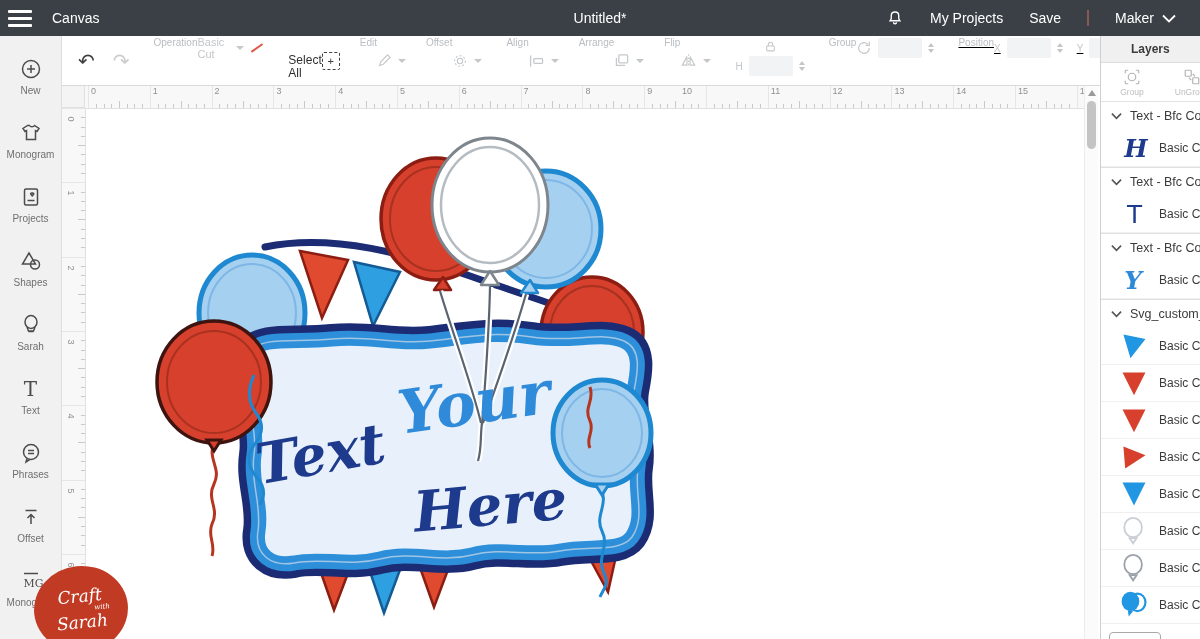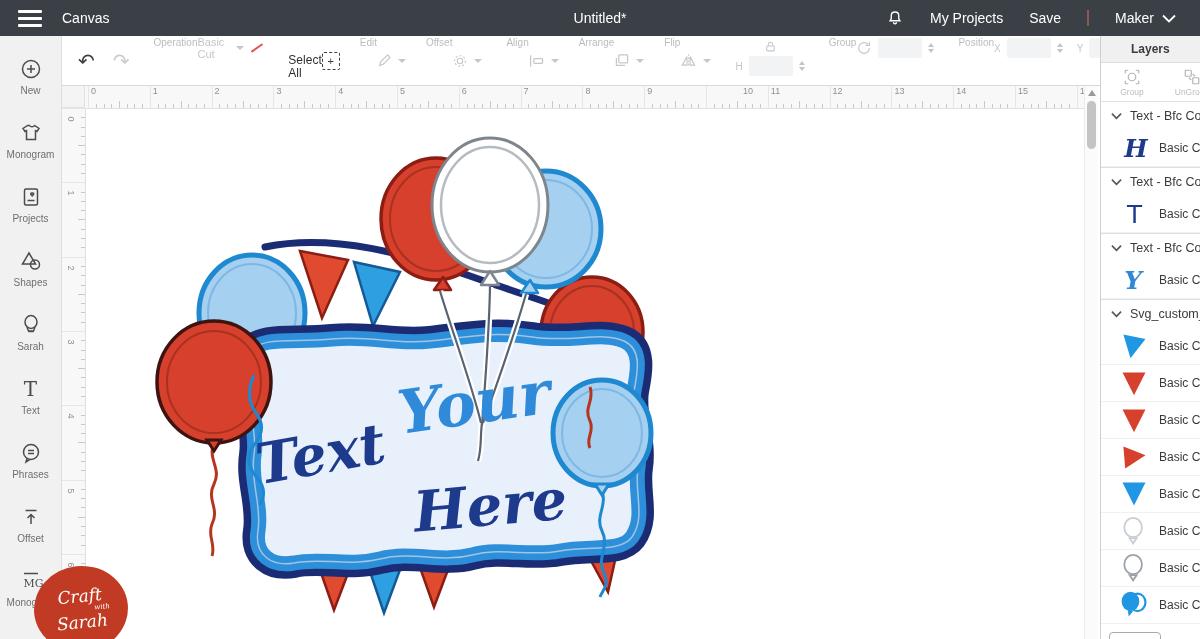--- a/index.html
+++ b/index.html
@@ -2,21 +2,21 @@
 <html><head>
 <meta charset="utf-8">
 <style>
   html,body{margin:0;padding:0;}
   body{width:1200px;height:639px;position:relative;overflow:hidden;
        font-family:"Liberation Sans","DejaVu Sans",sans-serif;background:#fff;
        -webkit-font-smoothing:antialiased;}
   
   .topbar{position:absolute;left:0;top:0;width:1200px;height:36px;background:#3a4046;
           display:flex;align-items:center;color:#fff;z-index:30;}
-  .tb-left{display:flex;align-items:center;gap:20px;padding-left:18px;}
+  .tb-left{display:flex;align-items:center;gap:20px;padding-left:8px;}
   .hamburger{display:flex;flex-direction:column;gap:4px;cursor:pointer;}
   .hamburger span{display:block;width:24px;height:3px;background:#fff;border-radius:1px;}
   .tb-canvas{font-size:14px;}
   .tb-title{position:absolute;left:0;right:0;text-align:center;font-size:14px;pointer-events:none;}
   .tb-right{margin-left:auto;display:flex;align-items:center;gap:26px;padding-right:24px;font-size:14px;}
   .tb-divider{width:2px;height:16px;background:#8a5a52;}
   .tb-machine{display:flex;align-items:center;gap:8px;}
   
   .toolbar{position:absolute;left:62px;top:36px;width:1038px;height:49px;background:#fff;
            border-bottom:1px solid #d9d9d9;display:flex;align-items:stretch;z-index:20;}
@@ -221,21 +221,21 @@
           <path d="M20 3v5h-5" stroke-linecap="round"></path>
       </svg>
       <span class="field"></span>
       <span class="stepper">
           <i class="up"></i>
           <i class="dn"></i>
         </span>
     </span>
   </div>
   <div class="tsep"></div>
-  <div class="tg" style="align-items:flex-start;">
+  <div class="tg" style="align-items:flex-start;text-decoration:underline;">
     <span class="lab">Position</span>
     <span class="row">
       <span class="fieldlab">X</span>
       <span class="field"></span>
       <span class="stepper">
           <i class="up"></i>
           <i class="dn"></i>
         </span>
       <span class="fieldlab" style="margin-left:8px;">Y</span>
       <span class="field"></span>
@@ -413,21 +413,21 @@
       <span class="inchline-h" style="left:582.2px"></span>
      <span class="rnum" style="left:585.2px;top:1px;">9</span>
       <span class="tickv" style="left:589.9px;bottom:0;height:4px;"></span>
       <span class="tickv" style="left:597.6px;bottom:0;height:4px;"></span>
       <span class="tickv" style="left:605.4px;bottom:0;height:4px;"></span>
       <span class="tickv" style="left:613.1px;bottom:0;height:7px;"></span>
       <span class="tickv" style="left:620.8px;bottom:0;height:4px;"></span>
       <span class="tickv" style="left:628.5px;bottom:0;height:4px;"></span>
       <span class="tickv" style="left:636.3px;bottom:0;height:4px;"></span>
       <span class="inchline-h" style="left:644.0px"></span>
-     <span class="rnum" style="left:681px;top:1px;text-align:center;">10</span>
+     <span class="rnum" style="left:620px;top:1px;text-align:center;">10</span>
       <span class="tickv" style="left:651.7px;bottom:0;height:4px;"></span>
       <span class="tickv" style="left:659.5px;bottom:0;height:4px;"></span>
       <span class="tickv" style="left:667.2px;bottom:0;height:4px;"></span>
       <span class="tickv" style="left:674.9px;bottom:0;height:7px;"></span>
       <span class="tickv" style="left:682.6px;bottom:0;height:4px;"></span>
       <span class="tickv" style="left:690.4px;bottom:0;height:4px;"></span>
       <span class="tickv" style="left:698.1px;bottom:0;height:4px;"></span>
       <span class="inchline-h" style="left:705.8px"></span>
      <span class="rnum" style="left:708.8px;top:1px;">11</span>
       <span class="tickv" style="left:713.5px;bottom:0;height:4px;"></span>

